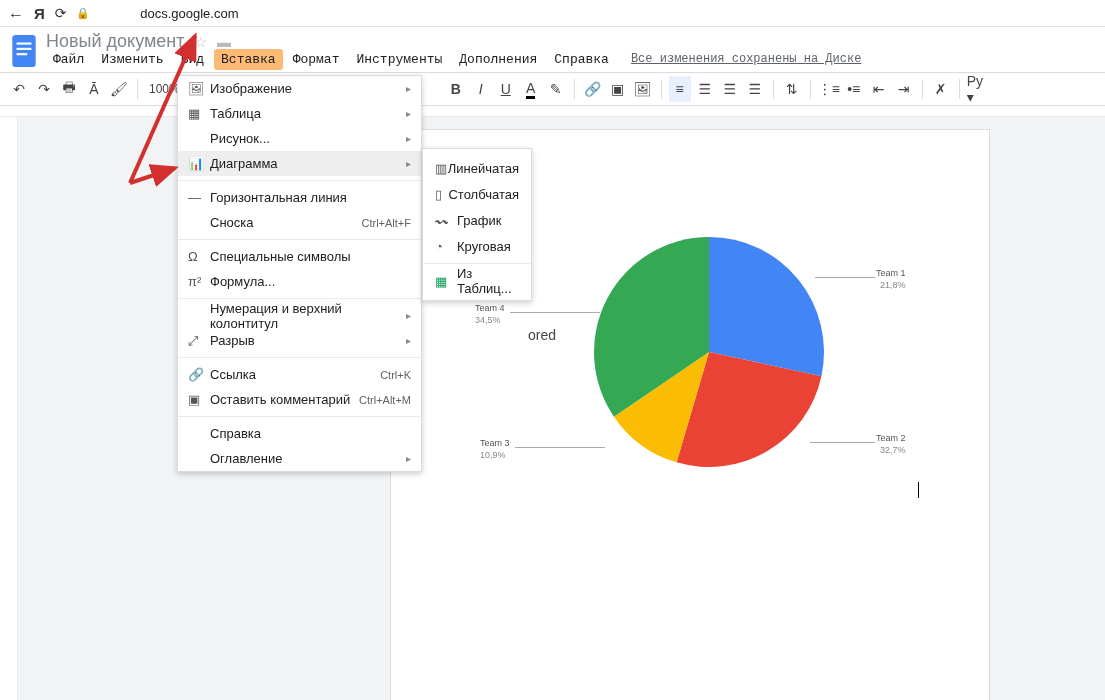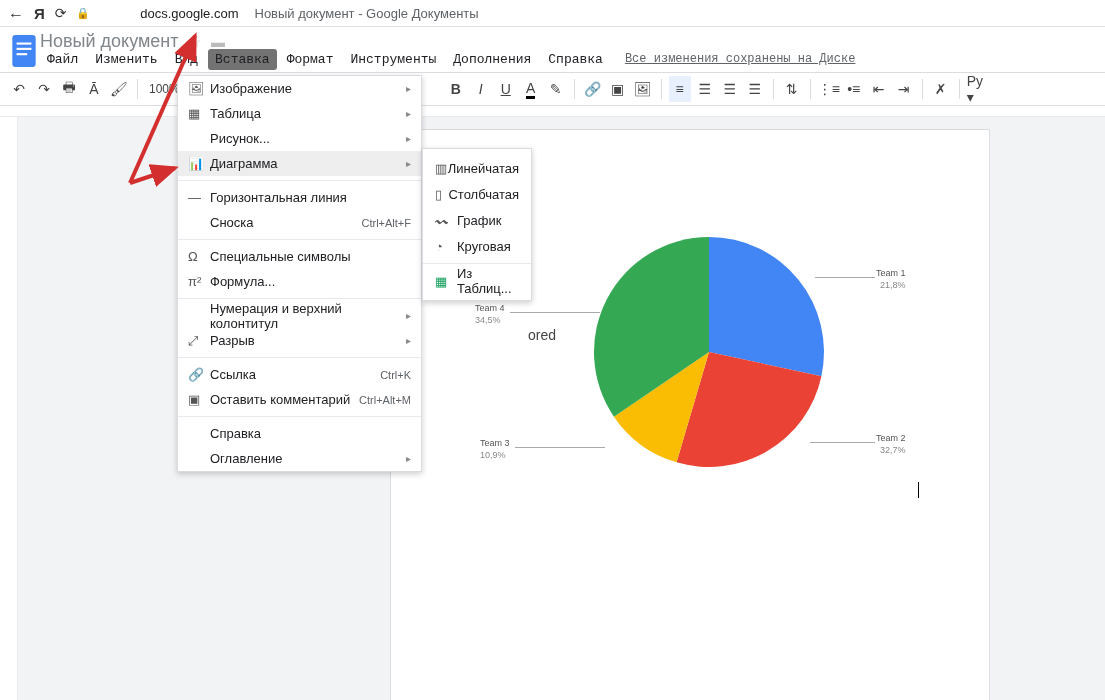--- a/index.html
+++ b/index.html
@@ -11,30 +11,30 @@
 .browser-bar .reload { font-size: 14px; color: #333; cursor: pointer; }
 .browser-bar .lock { font-size: 11px; color: #5f6368; }
 .browser-bar .url-domain { color: #202124; font-size: 13px; margin-left: 40px; }
 .browser-bar .url-title { color: #5f6368; font-size: 13px; margin-left: 6px; }
 .ya { font-weight: bold; font-size: 15px; color: #333; }
 
 
 .doc-header { height: 45px; display: flex; align-items: center; padding: 2px 8px 0 8px; }
 .doc-logo { width: 32px; height: 40px; display:flex; align-items:center; justify-content:center; }
 .doc-logo svg { width: 26px; height: 34px; }
-.doc-title-area { }
+.doc-title-area { margin-left: 6px; }
 .doc-title { font-size: 18px; color: #80868b; }
 .doc-title-row { display:flex; align-items:center; gap:10px;}
 .star { color: #bbb; font-size:14px;}
 .folder-i { color:#bbb; font-size:14px;}
 
 
 .menu-bar { display: flex; align-items: center; padding: 0 8px 4px 50px; gap: 3px; font-size: 13px; height: 22px; font-family: Liberation Mono, monospace;}
 .menu-bar .mitem { padding: 3px 7px; cursor: pointer; color: #202124; border-radius: 3px; }
-.menu-bar .mitem.active { background: #737373; }
+.menu-bar .mitem.active { background: #fdba74; }
 .menu-bar .saved { color: #5f6368; text-decoration: underline; margin-left: 12px; font-size: 12px; }
 
 
 .toolbar { height: 34px; border-top: 1px solid #dadce0; border-bottom: 1px solid #dadce0; display: flex; align-items: center; padding: 0 8px; gap: 3px; color: #444; }
 .toolbar .tb { width: 22px; height: 26px; display:flex; align-items:center; justify-content:center; font-size:14px; cursor:pointer; color:#444;}
 .toolbar .sep { width:1px; height:20px; background:#dadce0; margin: 0 4px; }
 .toolbar .zoom { font-size: 12px; padding: 0 4px; }
 .toolbar .pushed-right { margin-left: 258px; display:flex; align-items:center; gap:3px;}
 
 
@@ -72,21 +72,20 @@
 </style>
 </head>
 <body>
 
 <div class="browser-bar">
   <span class="arrow">←</span>
   <span class="ya">Я</span>
   <span class="reload">⟳</span>
   <span class="lock">🔒</span>
   <span class="url-domain">docs.google.com</span>
-  <span class="url-title">Новый документ - Google Документы</span>
 </div>
 
 <div class="doc-header">
   <div class="doc-logo">
     <svg viewBox="0 0 24 32">
         <rect x="1" y="1" width="22" height="30" rx="3" fill="#4285f4"></rect>
         <rect x="5" y="8" width="14" height="2" fill="#fff"></rect>
         <rect x="5" y="13" width="14" height="2" fill="#fff"></rect>
         <rect x="5" y="18" width="10" height="2" fill="#fff"></rect>
       </svg>

